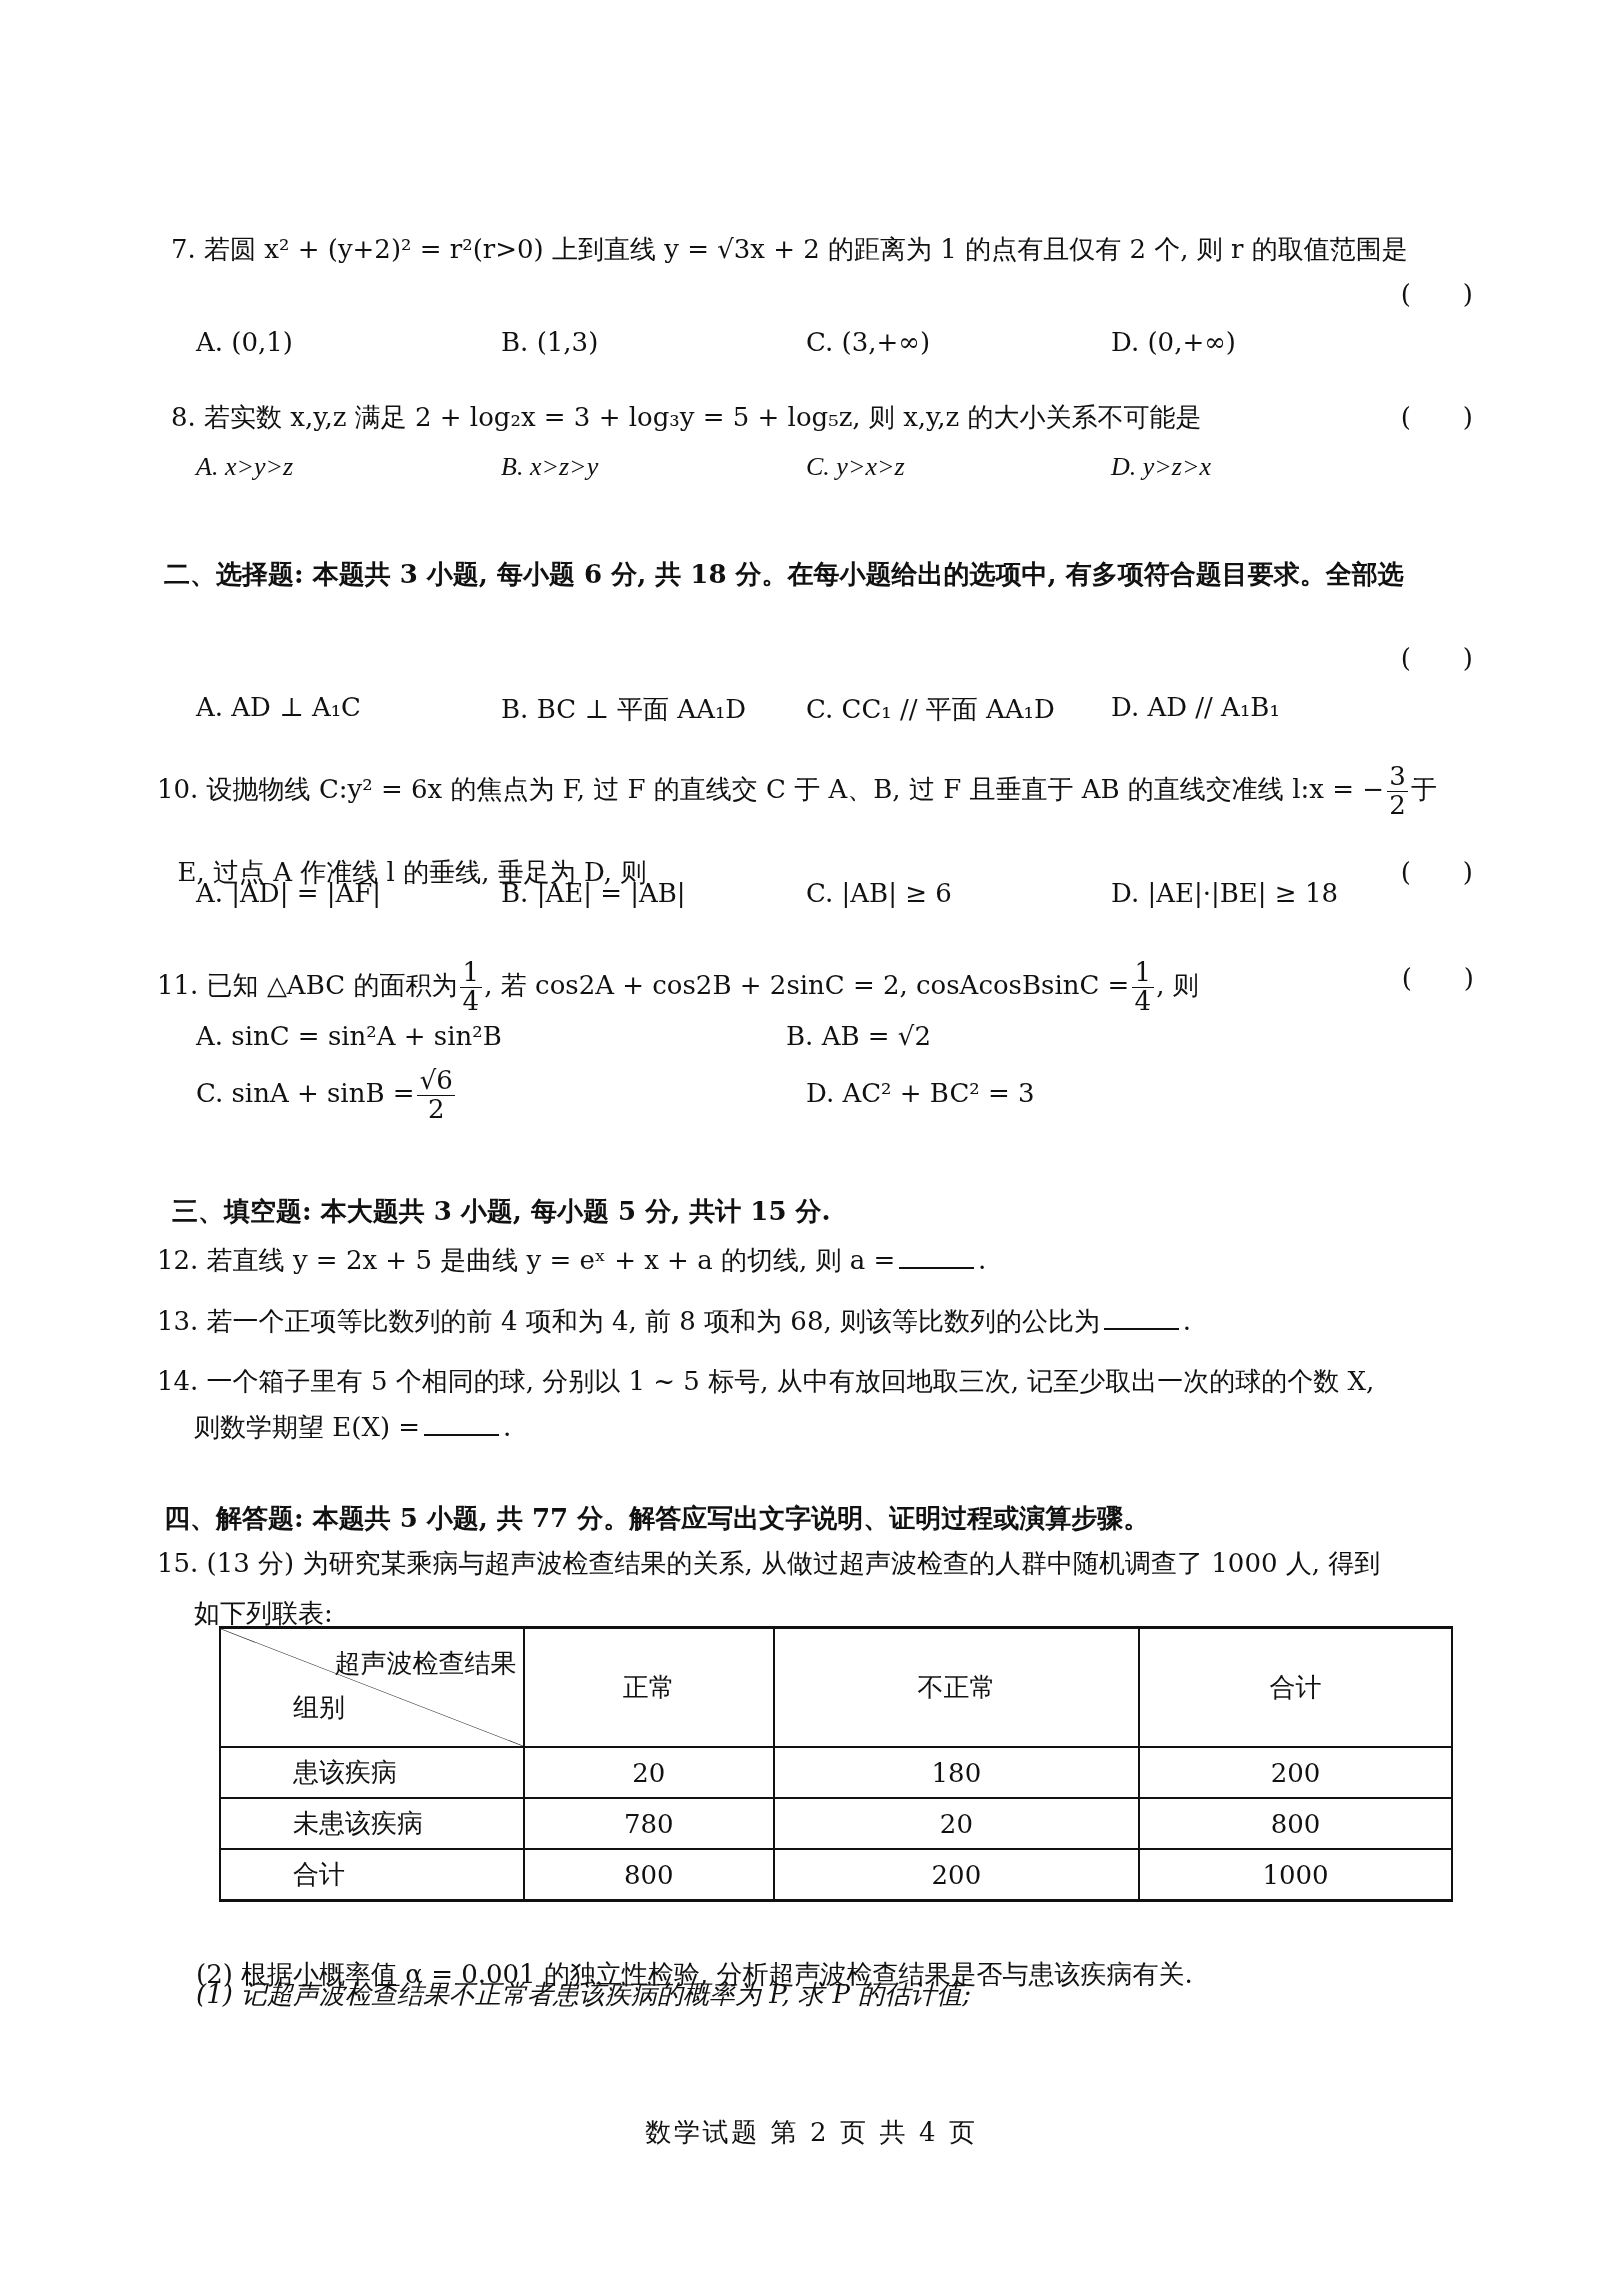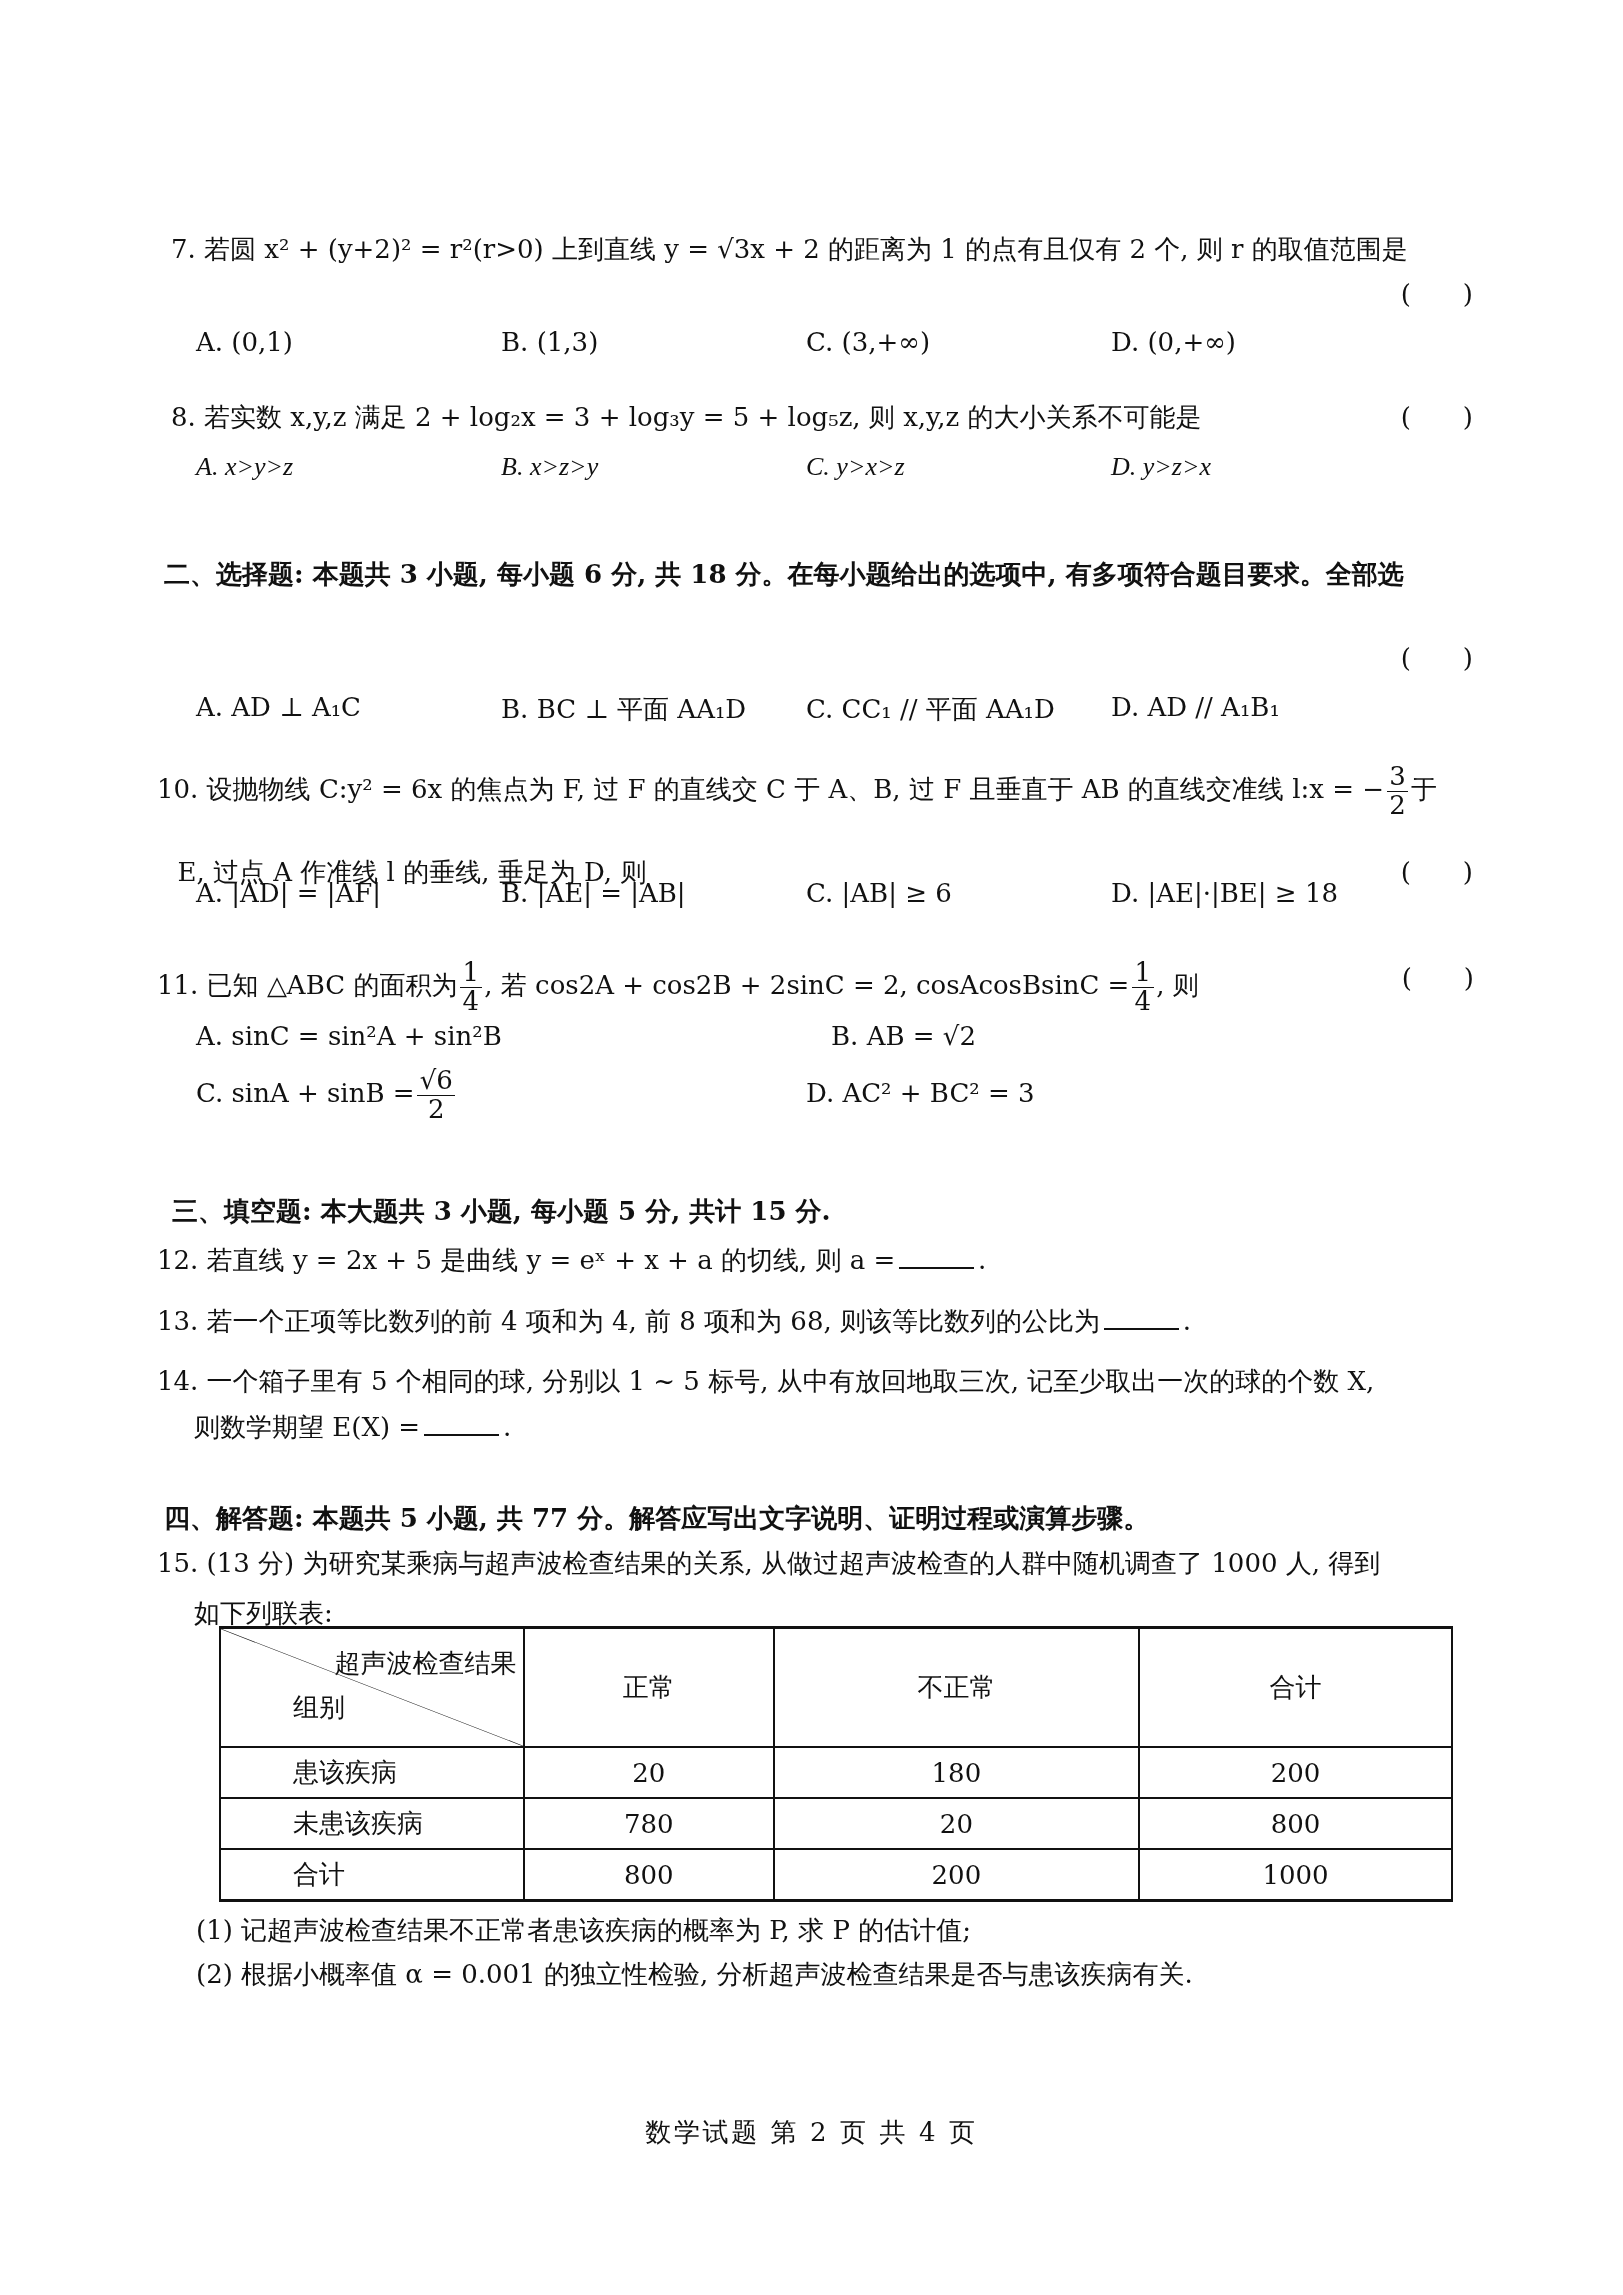--- a/index.html
+++ b/index.html
@@ -80,21 +80,21 @@
   <span class="opt" style="left:610px;">C. |AB| ≥ 6</span>
   <span class="opt" style="left:915px;">D. |AE|·|BE| ≥ 18</span>
 </div>
 
 <div class="q" style="top:959px; left:157px; width:1317px;">
   <span>11. 已知 △ABC 的面积为</span><span class="frac"><span class="num">1</span><span>4</span></span><span>, 若 cos2A + cos2B + 2sinC = 2, cosAcosBsinC =</span><span class="frac"><span class="num">1</span><span>4</span></span><span>, 则</span>
   <span class="paren">(　　)</span>
 </div>
 <div class="opts" style="top:1021px;">
   <span class="opt" style="left:0;">A. sinC = sin²A + sin²B</span>
-  <span class="opt" style="left:635px;">B. AB = √2</span>
+  <span class="opt" style="left:590px;">B. AB = √2</span>
 </div>
 <div class="opts" style="top:1067px;">
   <span class="opt" style="left:0;"><span>C. sinA + sinB =</span><span class="frac"><span class="num">√6</span><span>2</span></span></span>
   <span class="opt" style="left:610px; top:10.5px;">D. AC² + BC² = 3</span>
 </div>
 
 <div class="sec" style="top:1191px;margin-left:8px;">三、填空题: 本大题共 3 小题, 每小题 5 分, 共计 15 分.</div>
 
 <div class="q" style="top:1241px; left:157px;">
   <span>12. 若直线 y = 2x + 5 是曲线 y = eˣ + x + a 的切线, 则 a =</span><span class="blank"></span><span>.</span>
@@ -144,17 +144,17 @@
   </tr>
   <tr>
     <td class="rowlabel">合计</td>
     <td>800</td>
     <td>200</td>
     <td>1000</td>
   </tr>
 </tbody>
   </table>
 
-<div class="q" style="top:1911px; left:196px;">(1) 记超声波检查结果不正常者患该疾病的概率为 P, 求 P 的估计值;</div>
+<div class="q" style="top:1975px; left:196px;font-style:italic;">(1) 记超声波检查结果不正常者患该疾病的概率为 P, 求 P 的估计值;</div>
 <div class="q" style="top:1955px; left:196px;">(2) 根据小概率值 α = 0.001 的独立性检验, 分析超声波检查结果是否与患该疾病有关.</div>
 
 <div class="footer">数学试题 第 2 页 共 4 页</div>
 
 
 </body></html>

